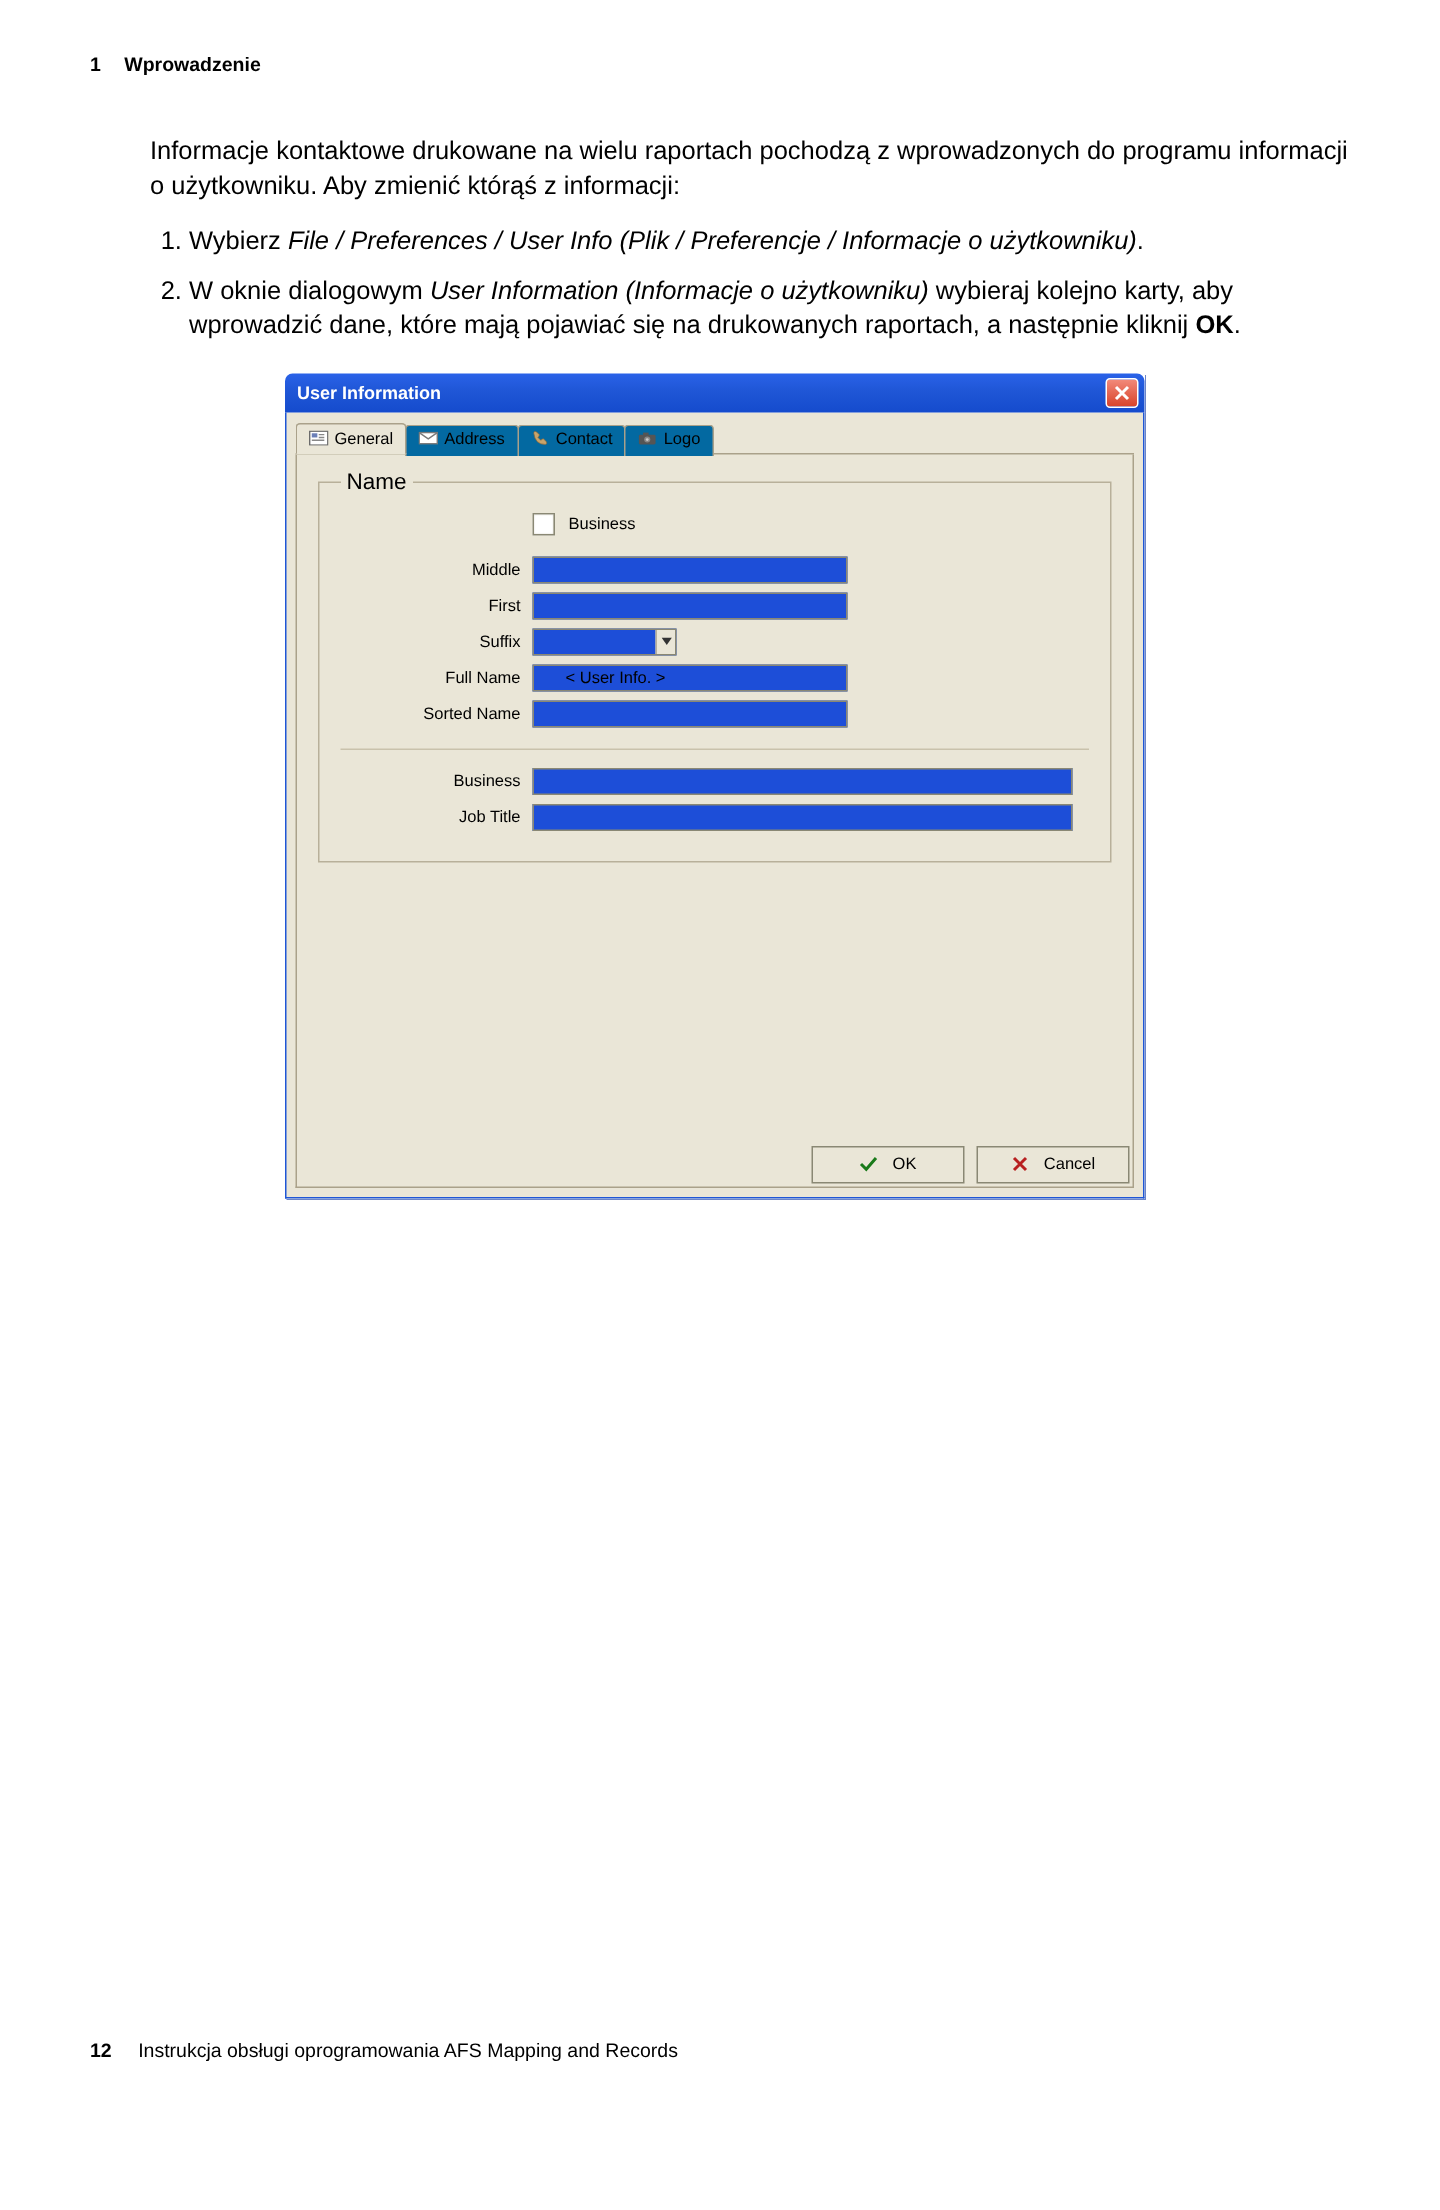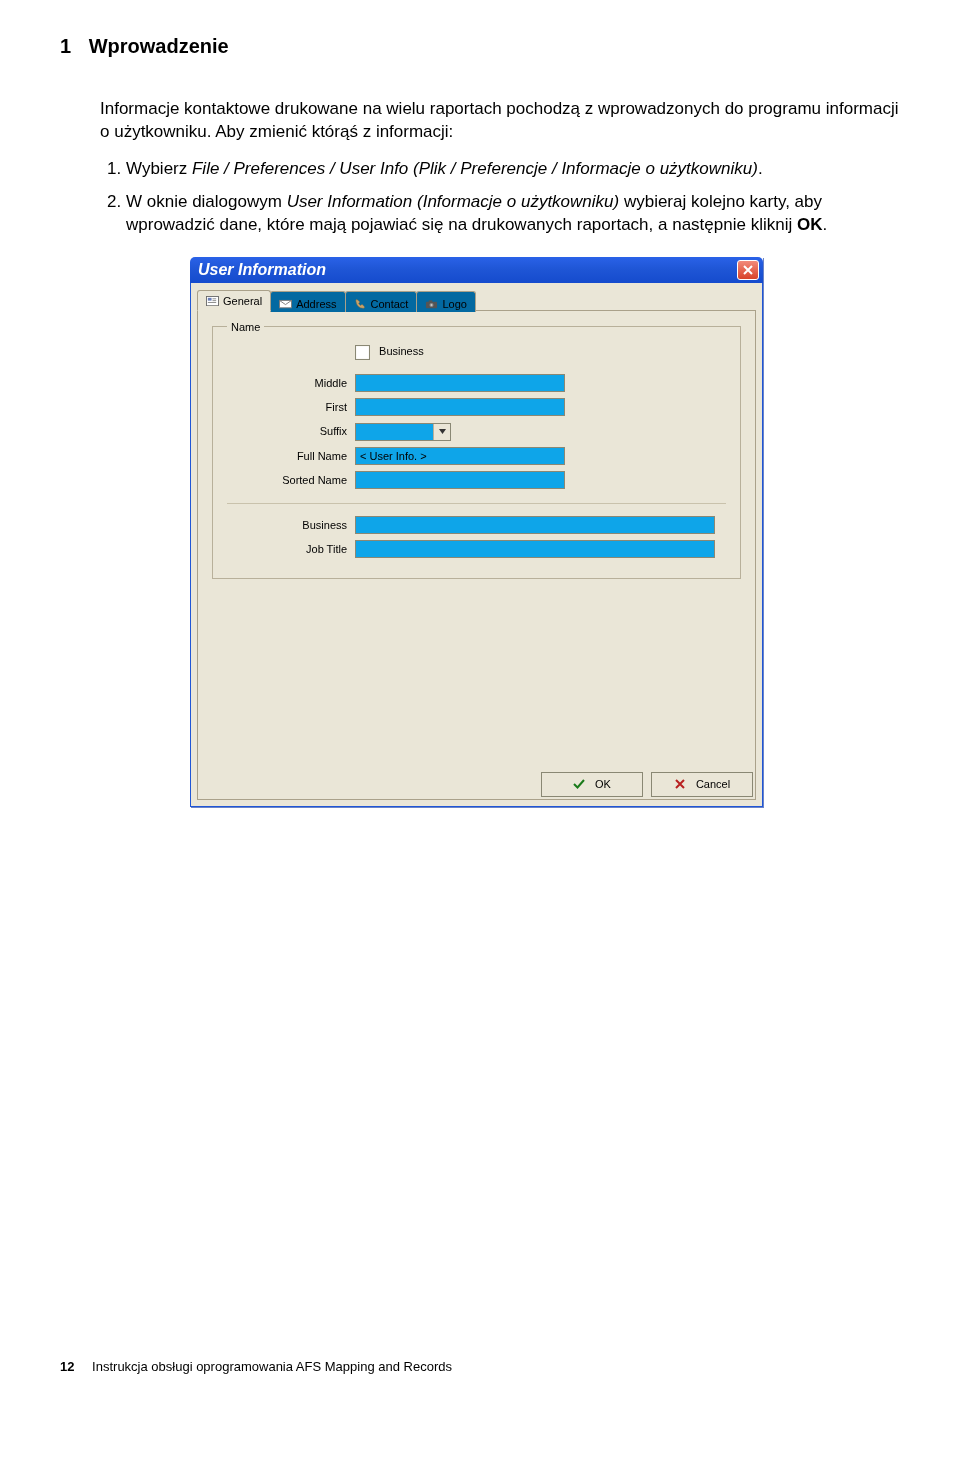--- a/index.html
+++ b/index.html
@@ -10,21 +10,21 @@
     color: #000;
     width: 960px;
   }
   .page {
     padding: 35px 60px 30px 60px;
     min-height: 1400px;
     position: relative;
     box-sizing: border-box;
   }
   .running-header {
-    font-size: 20px;
+    font-size: 13px;
     font-weight: bold;
     margin-bottom: 40px;
   }
   .running-header .chnum { margin-right: 12px; }
   h2.section-title {
     font-size: 26px;
     font-weight: bold;
     margin: 0 0 16px 0;
   }
   .body-text {
@@ -54,21 +54,21 @@
     background: linear-gradient(to bottom, #2a62e8 0%, #1f56d6 45%, #154bcd 100%);
     color: #fff;
     height: 26px;
     display: flex;
     align-items: center;
     padding: 0 4px 0 8px;
     border-top-left-radius: 5px;
     border-top-right-radius: 5px;
     position: relative;
   }
-  .titlebar .title { font-weight: bold; font-size: 16px; font-style: italic; }
+  .titlebar .title { font-weight: bold; font-size: 12px; }
   .titlebar .closebtn {
     margin-left: auto;
     width: 20px; height: 18px;
     background: linear-gradient(to bottom, #f28a7a, #d8432a);
     border: 1px solid #fff;
     border-radius: 3px;
     display: flex; align-items: center; justify-content: center;
     color: #fff; font-weight: bold; font-size: 12px;
     cursor: pointer;
   }
@@ -77,21 +77,21 @@
     background: #eae6d7;
     border: 1px solid #1f56d6;
     border-top: none;
     padding: 6px 6px 6px 6px;
   }
   .tabs {
     display: flex;
     border-bottom: 1px solid #aaa18a;
   }
   .tab {
-    display: flex; align-items: flex-end;
+    display: flex; align-items: flex-start;
     gap: 4px;
     padding: 4px 8px 3px 8px;
     background: #eae6d7;
     border: 1px solid #aaa18a;
     border-bottom: none;
     margin-right: -1px;
     position: relative;
     top: 1px;
     cursor: pointer;
     font-size: 11px;
@@ -117,21 +117,21 @@
     padding: 10px 14px 48px 14px;
     min-height: 430px;
     position: relative;
   }
   fieldset.namegroup {
     border: 1px solid #b8b09a;
     padding: 12px 14px 14px 14px;
     margin: 0;
   }
   fieldset.namegroup legend {
-    font-size: 11px;
+    font-size: 15px;
     padding: 0 4px;
   }
   .row {
     display: flex;
     align-items: center;
     margin-bottom: 6px;
   }
   .row .lbl {
     width: 120px;
     text-align: right;
@@ -144,23 +144,23 @@
     border: 1px solid #8a8874;
     background: #fff;
     display: inline-block;
     margin-right: 6px;
     box-shadow: inset 0 0 1px #c7c2af;
     vertical-align: middle;
   }
   input.text, .combo {
     height: 18px;
     border: 1px solid #8a8874;
-    background: #0ea5e9;
-    font-size: 11px;
-    padding: 0 4px;
+    background: #1d4ed8;
+    font-size: 11px;
+    padding: 0 21px;
     box-sizing: border-box;
     font-family: Tahoma, Arial, sans-serif;
   }
   .combo {
     display: inline-flex;
     align-items: center;
     padding-right: 0;
   }
   .combo .combo-text { flex: 1; display:inline-block; min-width:60px;}
   .combo .combo-btn {

